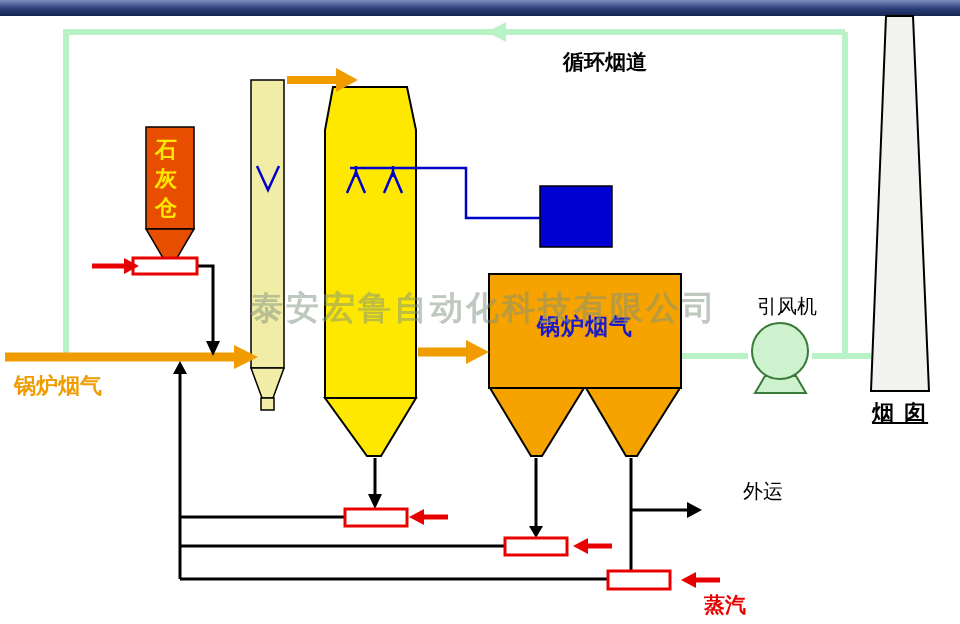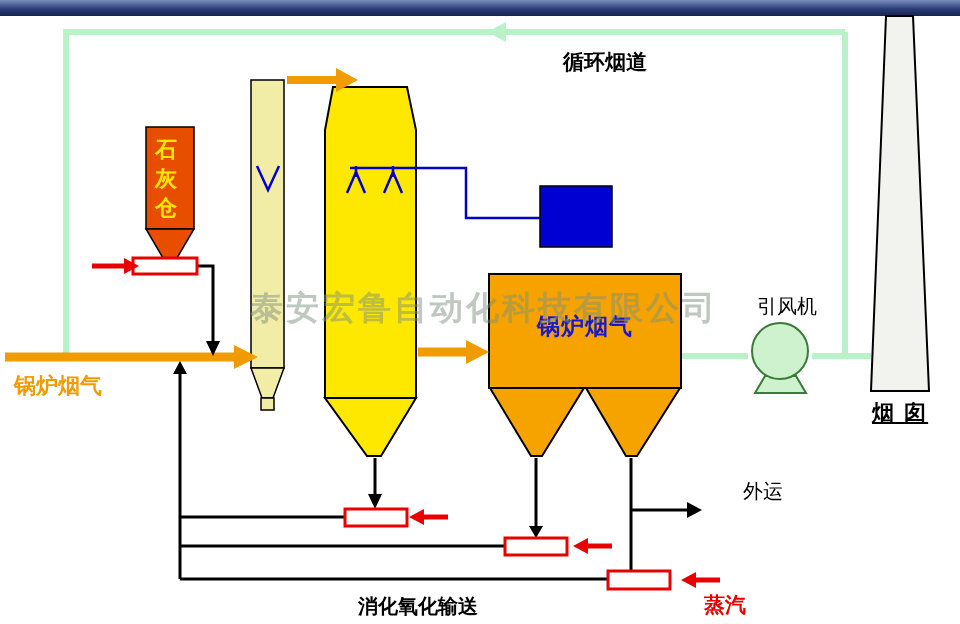--- a/index.html
+++ b/index.html
@@ -120,18 +120,17 @@
       <polygon points="696,572 696,588 681,580" stroke="none"></polygon>
     </g>
   </svg>
 
   <div class="label" id="lbl-circulating">循环烟道</div>
   <div class="label" id="lbl-fan">引风机</div>
   <div class="label" id="lbl-chimney">烟 囱</div>
   <div class="label" id="lbl-boilergas">锅炉烟气</div>
   <div class="label" id="lbl-outbound">外运</div>
   <div class="label" id="lbl-steam">蒸汽</div>
-  <div class="label" id="lbl-conveying">消化氧化输送</div>
   <div class="label vtext" id="lbl-silo">石灰仓</div>
   <div class="label" id="lbl-collector">锅炉烟气</div>
   <div class="label" id="watermark">泰安宏鲁自动化科技有限公司</div>
 
 </div>
 
 </body></html>

